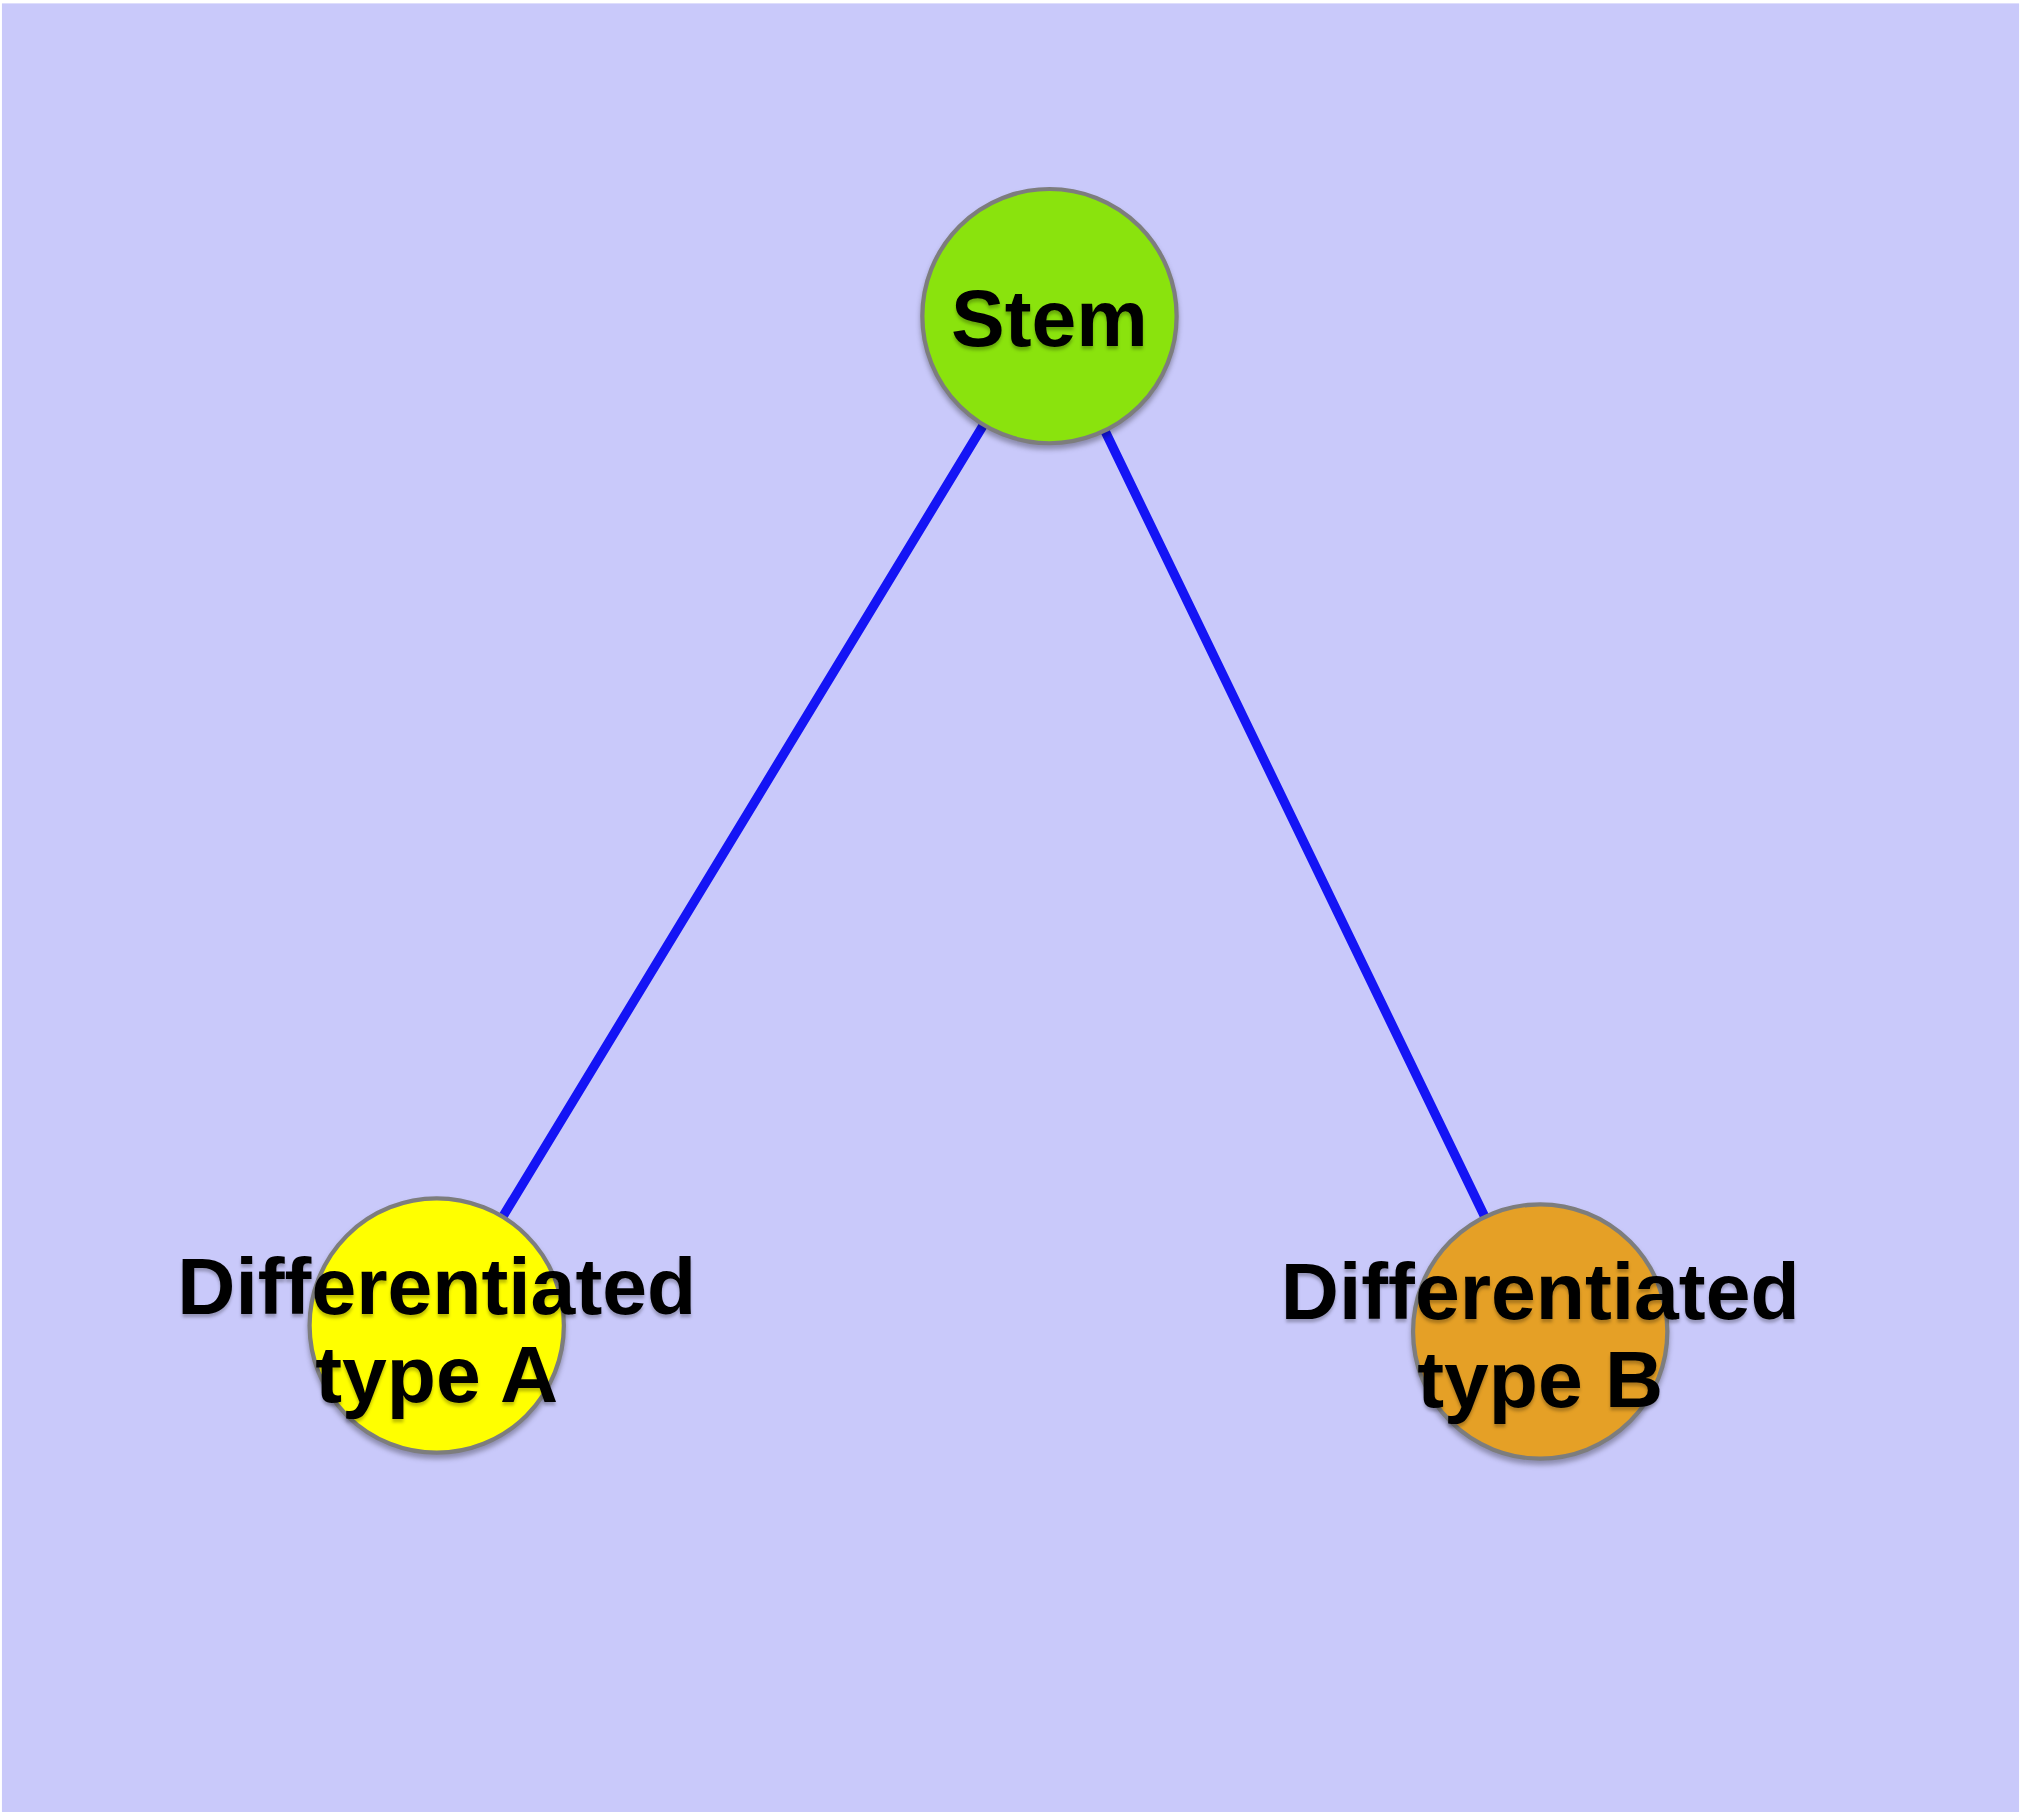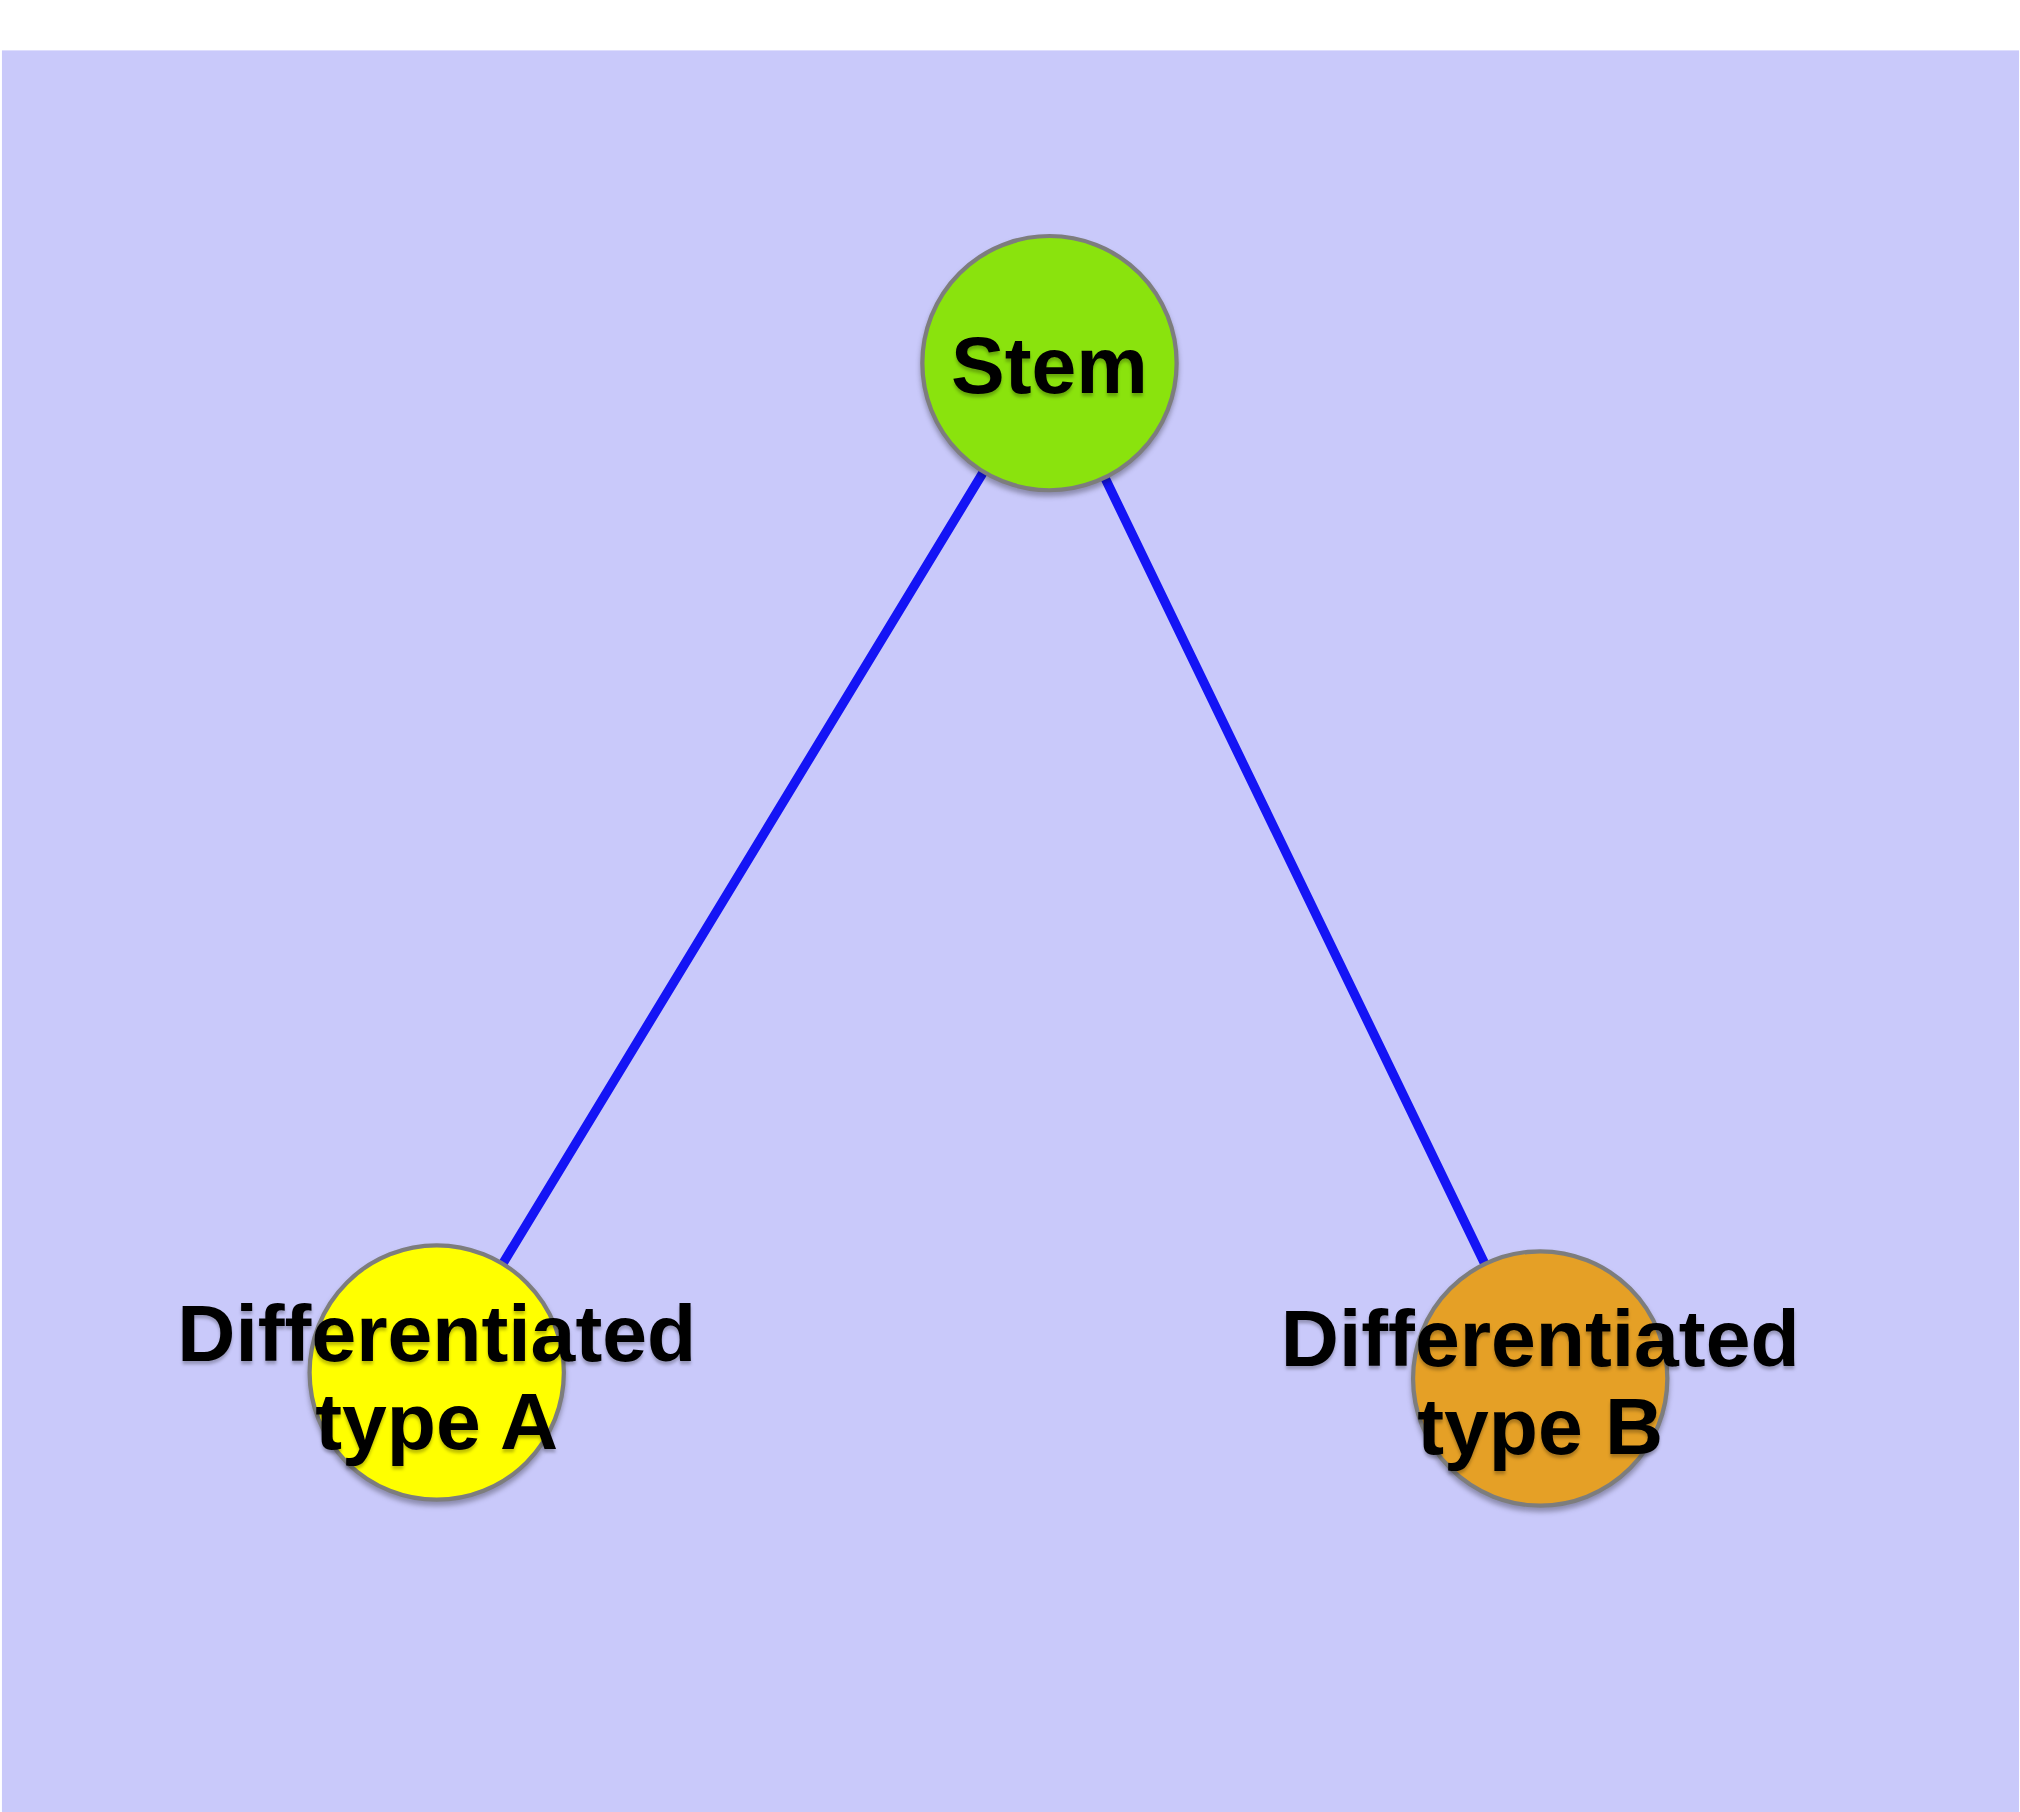--- a/index.html
+++ b/index.html
@@ -8,21 +8,20 @@
     width: 2021px;
     height: 1812px;
     background: #ffffff;
     overflow: hidden;
     font-family: "Liberation Sans", sans-serif;
   }
   .stage {
     position: relative;
     width: 2021px;
     height: 1532px;
-    margin-top: 47px;
   }
   svg.diagram {
     display: block;
     width: 2021px;
     height: 1812px;
   }
   .edge-line {
     stroke-width: 11;
     stroke-linecap: round;
     fill: none;

